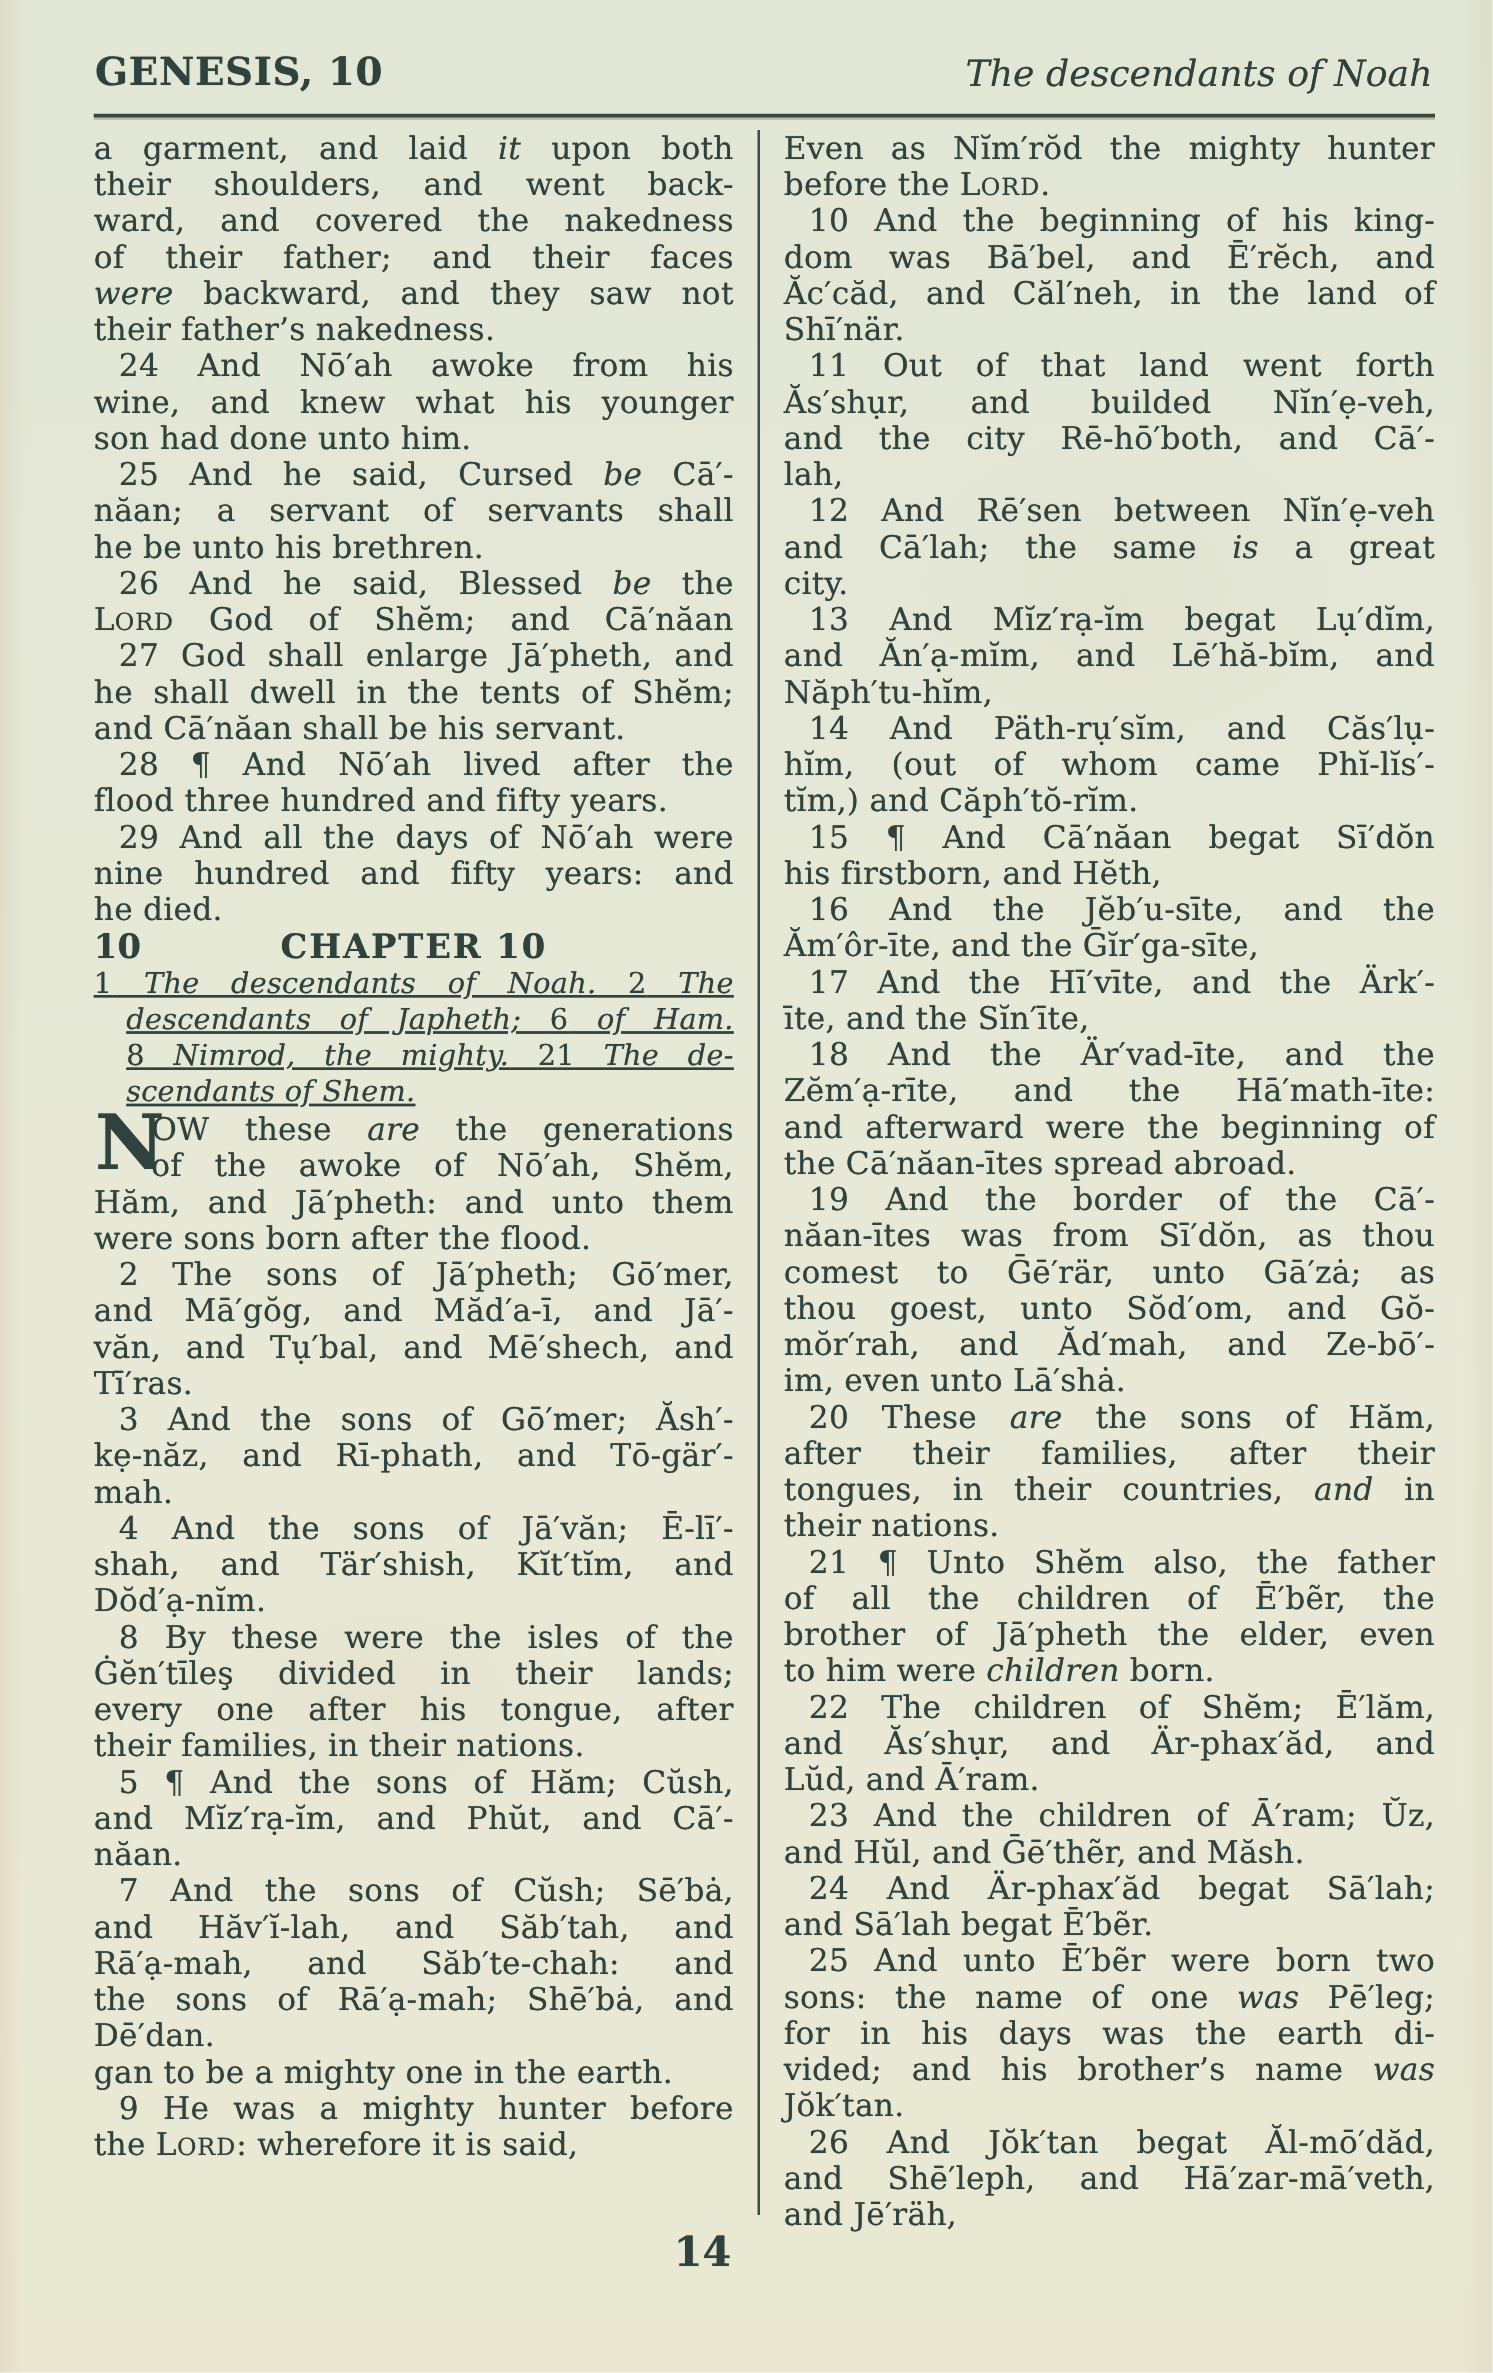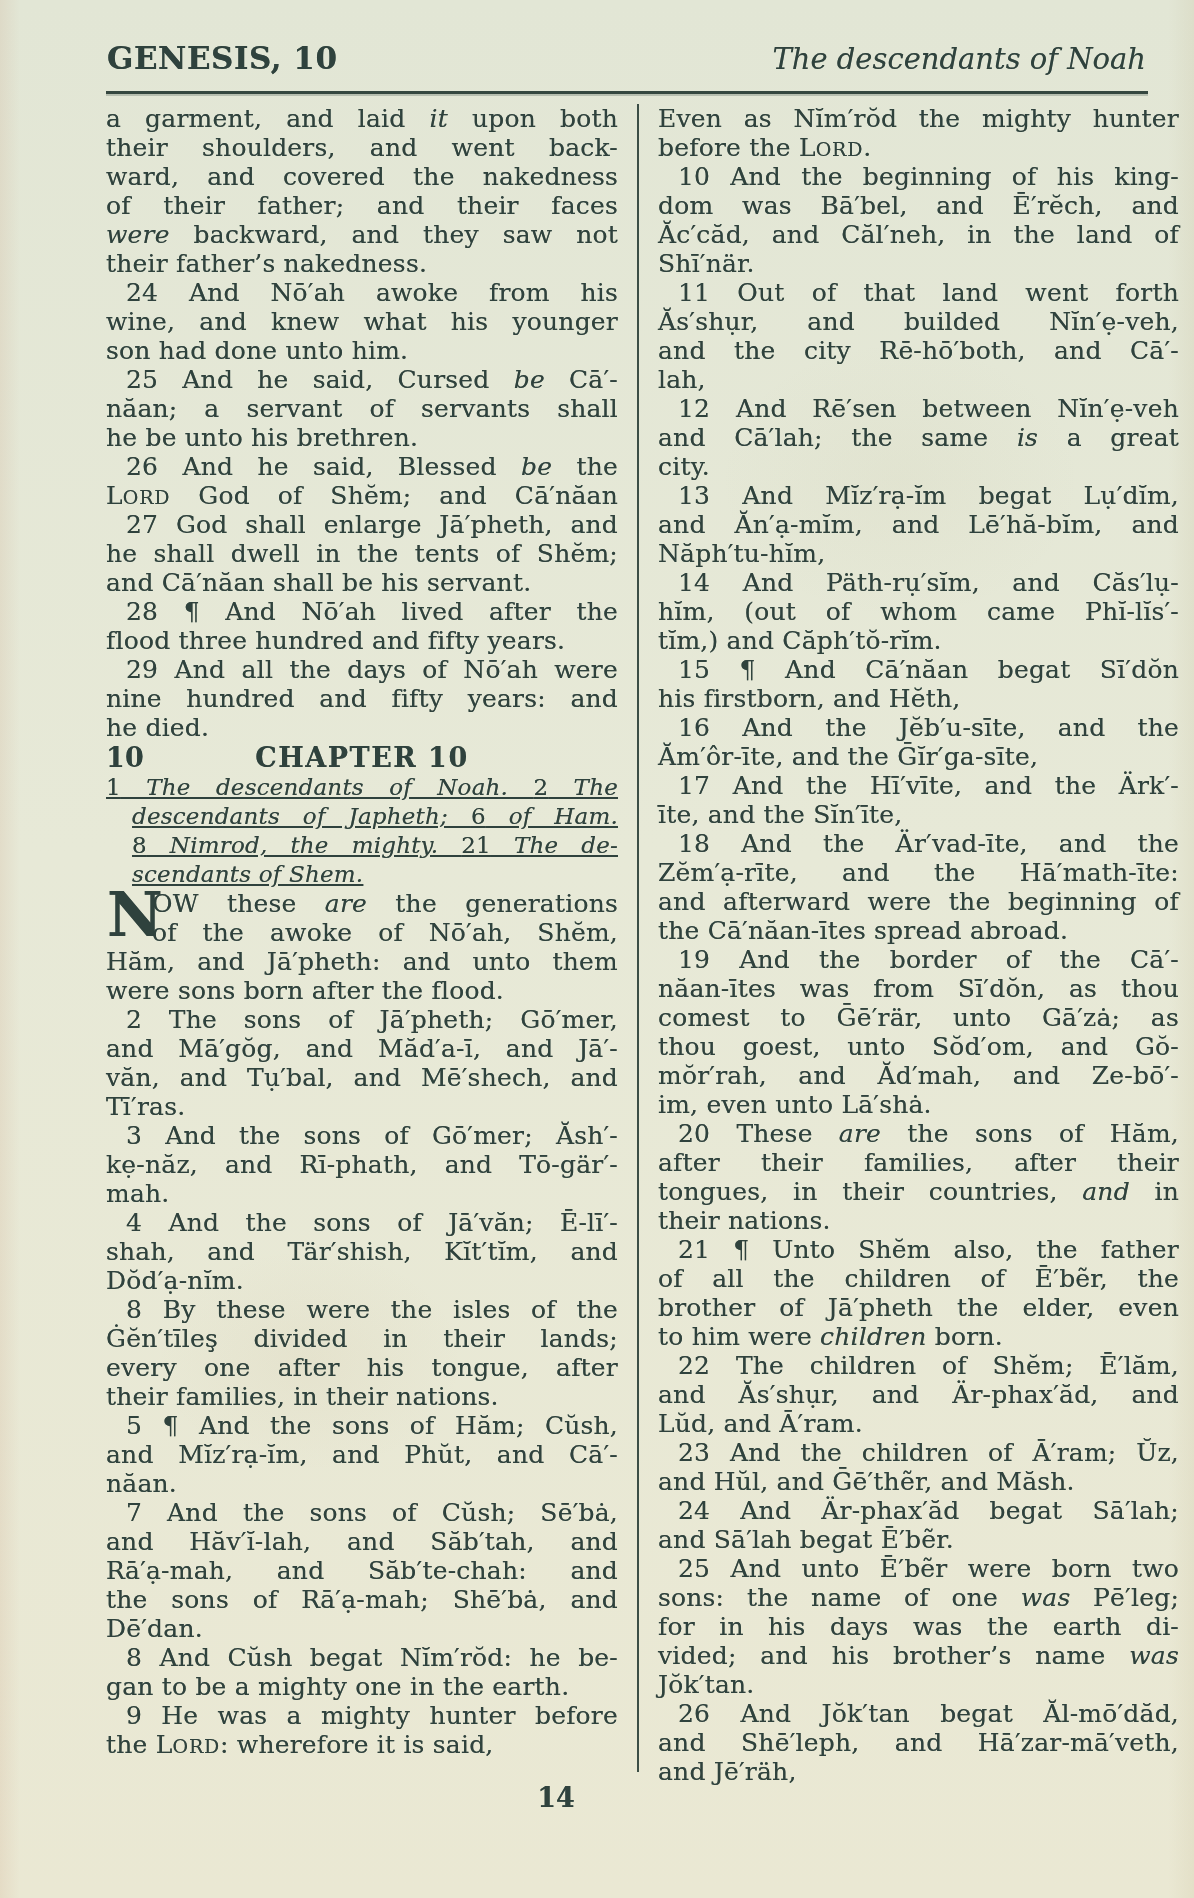--- a/index.html
+++ b/index.html
@@ -7,21 +7,21 @@
     width:1194px;height:1898px;position:relative;overflow:hidden;
     font-family:"DejaVu Serif","Liberation Serif",serif;
     background:
       radial-gradient(220px 160px at 310px 1360px, rgba(170,130,80,0.06), rgba(170,130,80,0) 70%),
       radial-gradient(260px 200px at 900px 480px, rgba(160,150,100,0.05), rgba(160,150,100,0) 70%),
       linear-gradient(90deg, rgba(190,130,100,0.12) 0px, rgba(190,130,100,0) 20px),
       linear-gradient(270deg, rgba(170,150,100,0.10) 0px, rgba(170,150,100,0) 26px),
       linear-gradient(180deg,#e2e6d5 0%,#e7e9d7 45%,#eae8d3 100%);
     color:#2f423d;
   }
-  .page{position:absolute;inset:0;margin-left:31px;}
+  .page{position:absolute;inset:0;}
   .running-header{position:absolute;top:40px;left:76px;right:48px;height:40px;}
   .hl{font-weight:bold;font-size:31px;letter-spacing:0.5px;text-shadow:0 0 0.6px rgba(47,66,61,0.7);}
   .hr{position:absolute;right:0;top:2px;font-style:italic;font-size:29px;text-shadow:0 0 0.4px rgba(47,66,61,0.55);}
   .rule{position:absolute;top:91px;left:75px;right:46px;height:3px;background:#35473f;box-shadow:0 2px 0 rgba(53,71,63,0.25);}
   .columns{position:absolute;top:104px;left:75px;width:1073px;display:flex;}
   .col{font-size:25px;letter-spacing:0.2px;text-shadow:0 0 0.55px rgba(47,66,61,0.65);}
   .colL{width:512px;}
   .colR{width:521px;}
   .divider{width:2px;background:#3c4e46;margin:0 19px;height:1668px;}
   .line{height:29px;line-height:29px;text-align:justify;text-align-last:justify;position:relative;white-space:nowrap;}
@@ -30,21 +30,21 @@
   .ind{padding-left:20px;}
   .summary{font-style:italic;font-size:23px;padding-left:26px;text-decoration:underline;}
   .summary .rm{font-style:normal;}
   .hang{text-indent:-26px;}
   .sc{font-size:0.76em;letter-spacing:0.8px;}
   .padded{padding-left:46px;}
   .dropcap{position:absolute;left:1px;top:-3px;font-size:61px;line-height:58px;font-weight:bold;text-indent:0;}
   .chapterline{height:31px;line-height:31px;text-align:center;text-align-last:center;font-weight:bold;font-size:27px;}
   .chapnum{position:absolute;left:0;top:0;font-weight:bold;}
   .chaptitle{letter-spacing:1.5px;}
-  .pagenum{position:absolute;top:1782px;left:465px;width:120px;text-align:center;font-weight:bold;font-size:27px;text-shadow:0 0 0.6px rgba(47,66,61,0.7);}
+  .pagenum{position:absolute;top:1782px;left:465px;width:120px;text-align:right;font-weight:bold;font-size:33px;text-shadow:0 0 0.6px rgba(47,66,61,0.7);}
 </style>
 </head>
 <body>
 
 <div class="page">
   <div class="running-header">
     <span class="hl">GENESIS, 10</span>
     <span class="hr">The descendants of Noah</span>
   </div>
   <div class="rule"></div>
@@ -96,21 +96,20 @@
         <div class="line">every one after his tongue, after</div>
         <div class="line nojust">their families, in their nations.</div>
         <div class="line ind">5 ¶ And the sons of Hăm; Cŭsh,</div>
         <div class="line">and Mĭz′rạ-ĭm, and Phŭt, and Cā′-</div>
         <div class="line nojust">năan.</div>
         <div class="line ind">7 And the sons of Cŭsh; Sē′bȧ,</div>
         <div class="line">and Hăv′ĭ-lah, and Săb′tah, and</div>
         <div class="line">Rā′ạ-mah, and Săb′te-chah: and</div>
         <div class="line">the sons of Rā′ạ-mah; Shē′bȧ, and</div>
         <div class="line nojust">Dē′dan.</div>
-        <div class="line ind">8 And Cŭsh begat Nĭm′rŏd: he be-</div>
         <div class="line nojust">gan to be a mighty one in the earth.</div>
         <div class="line ind">9 He was a mighty hunter before</div>
         <div class="line nojust">the L<span class="sc">ORD</span>: wherefore it is said,</div>
       </div>
     <div class="divider"></div>
     <div class="col colR" id="col-right">
         <div class="line">Even as Nĭm′rŏd the mighty hunter</div>
         <div class="line nojust">before the L<span class="sc">ORD</span>.</div>
         <div class="line ind">10 And the beginning of his king-</div>
         <div class="line">dom was Bā′bel, and Ē′rĕch, and</div>

